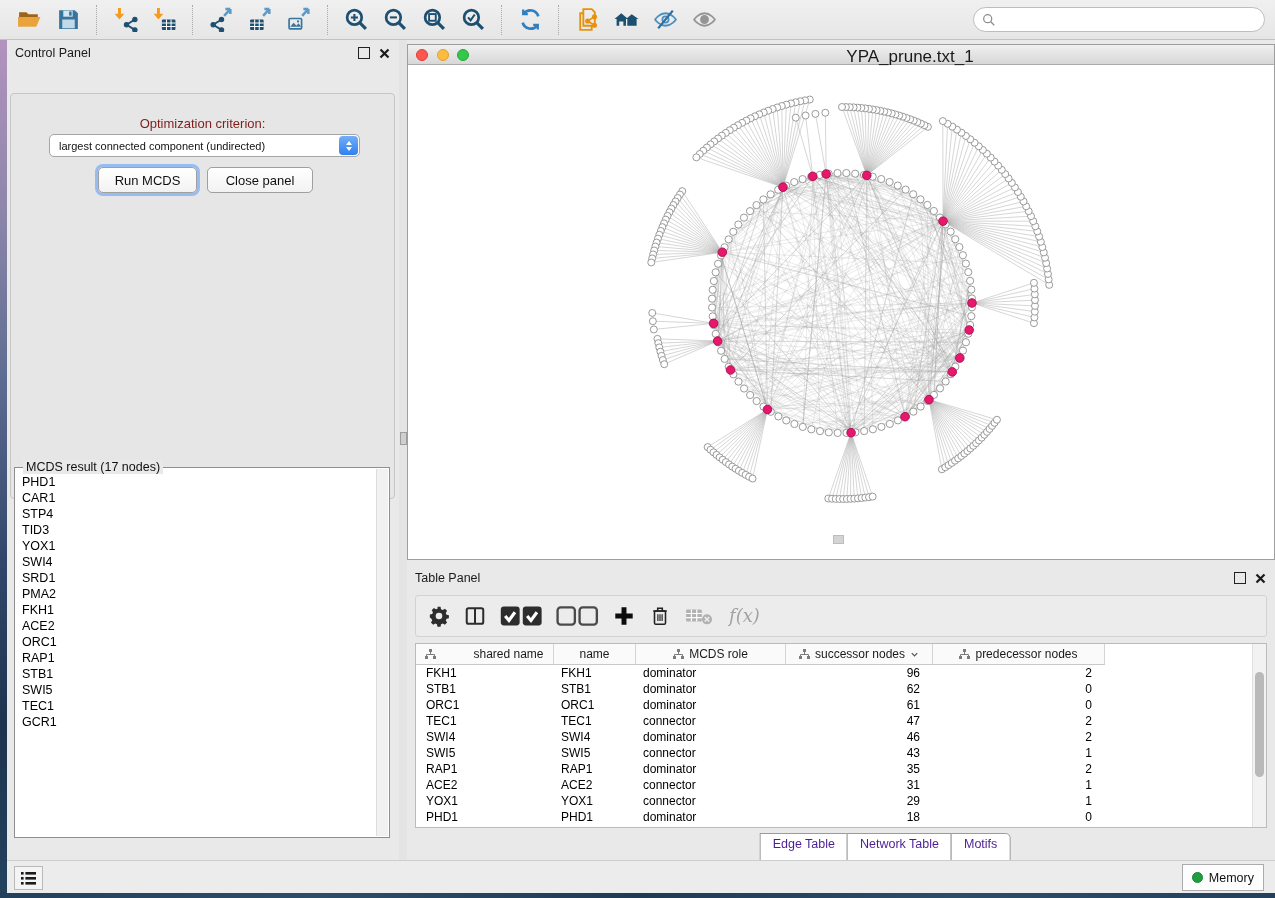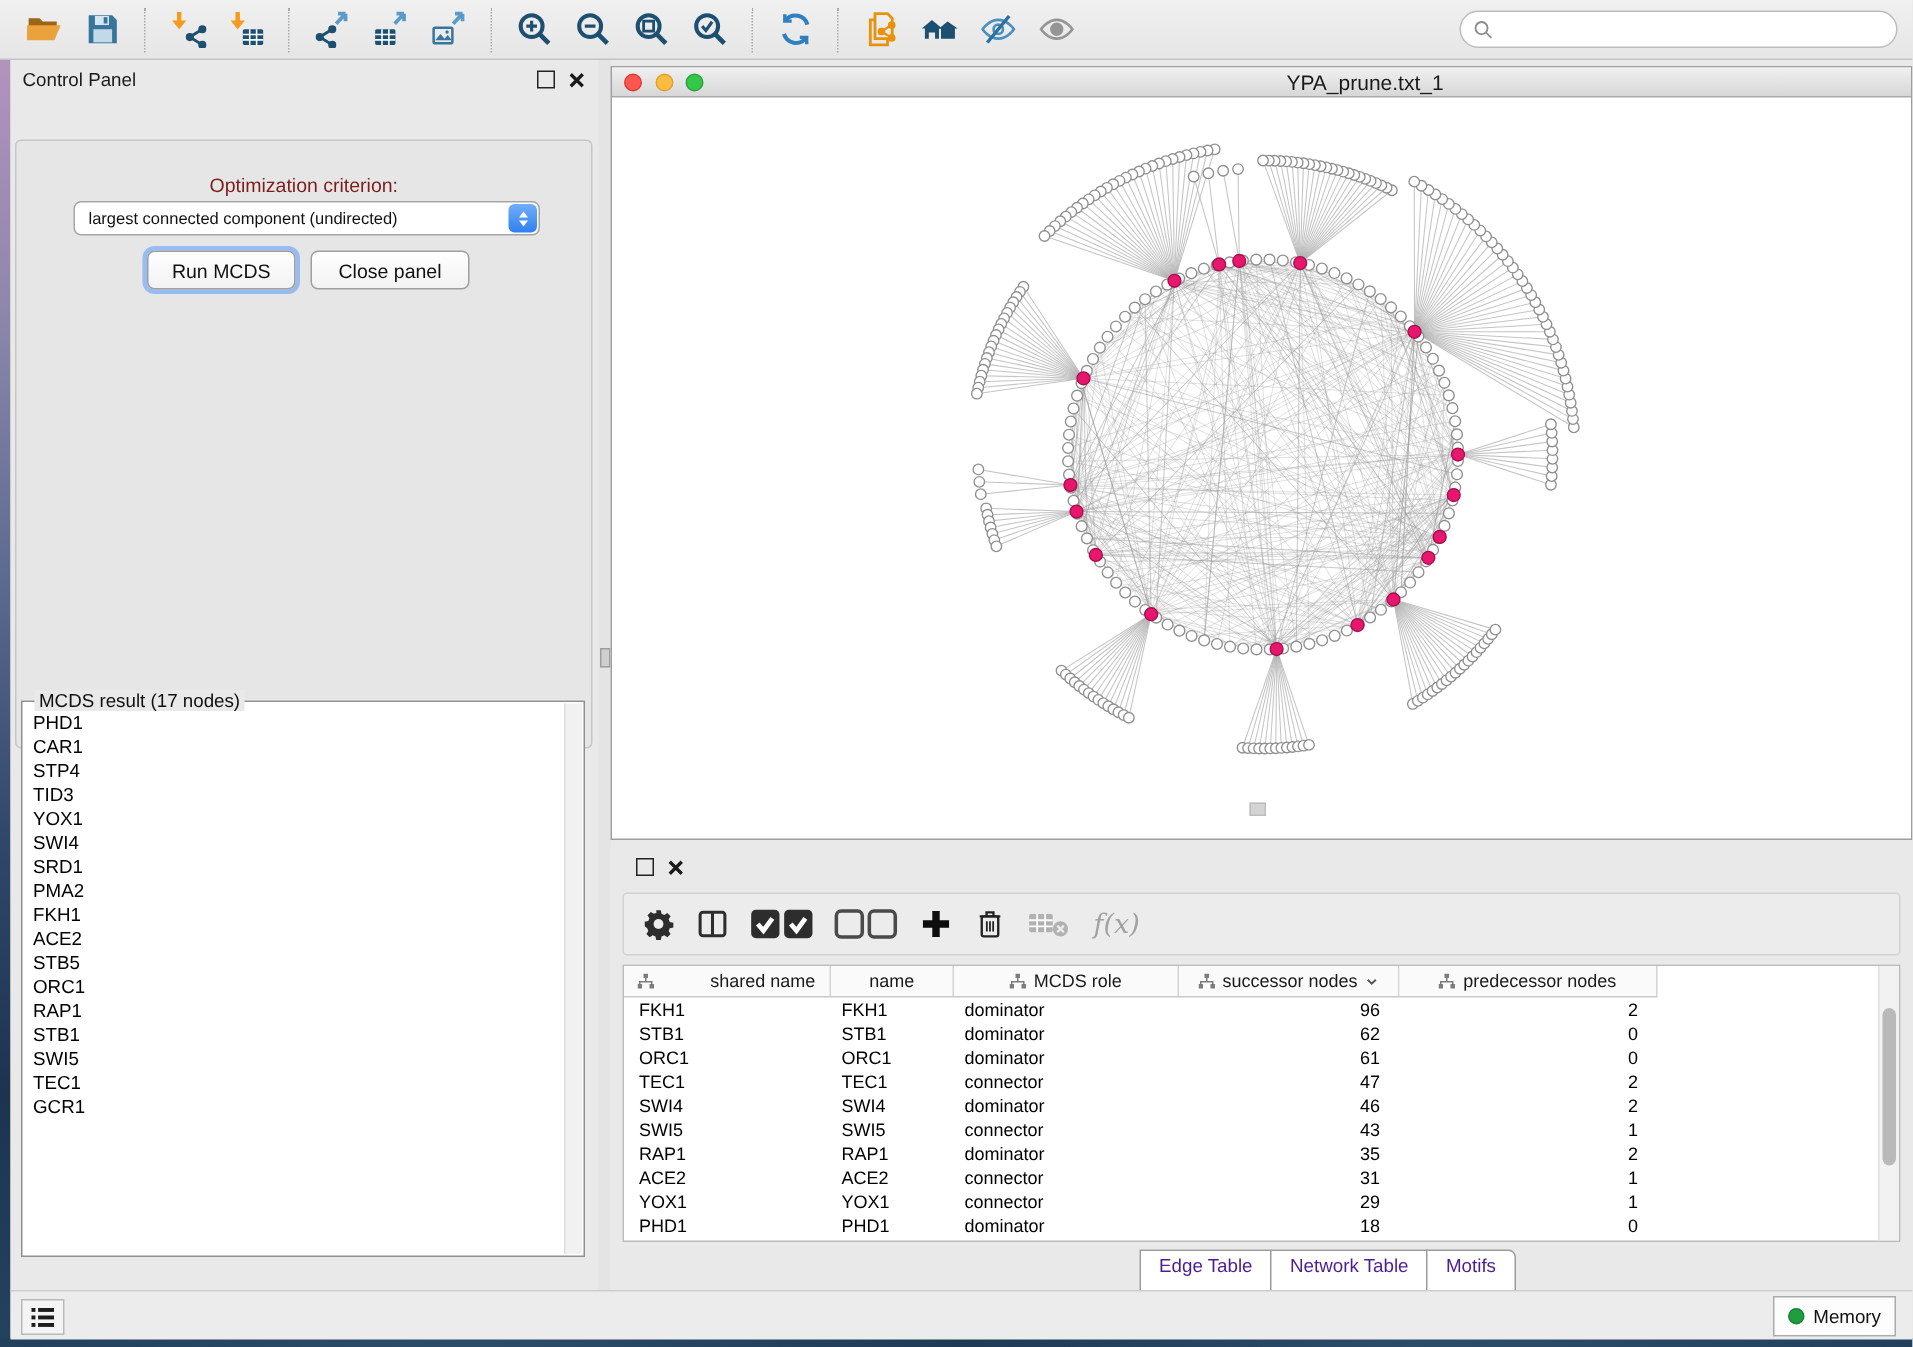--- a/index.html
+++ b/index.html
@@ -58,21 +58,21 @@
   #v-divider{left:399px;top:40px;width:8px;height:820px;background:#e4e4e4;}
   #v-handle{position:absolute;left:1px;top:392px;width:5px;height:11px;background:#cfcfcf;border:1px solid #9d9d9d;}
   
   #net-window{left:407px;top:44px;width:868px;height:516px;background:#fff;border:1px solid #9e9e9e;box-sizing:border-box;}
   #net-titlebar{position:absolute;left:0;top:0;width:100%;height:19px;
     background:linear-gradient(#f0f0f0,#d7d7d7);border-bottom:1px solid #ababab;}
   .light{position:absolute;top:3.5px;width:12px;height:12px;border-radius:50%;box-sizing:border-box;}
   #light-close{left:8px;background:#fc5850;border:1px solid #dd3c35;}
   #light-min{left:29px;background:#fdbc40;border:1px solid #dfa133;}
   #light-max{left:49px;background:#34c84a;border:1px solid #27a53a;}
-  #net-title{position:absolute;left:502px;top:2px;transform:translateX(-50%);font-size:14px;color:#1a1a1a;}
+  #net-title{position:absolute;left:502px;top:2px;transform:translateX(-50%);font-size:17px;color:#1a1a1a;}
   #network-svg{position:absolute;left:0;top:19px;}
   #net-grip{position:absolute;left:425px;top:490px;width:9px;height:7px;background:#d4d4d4;border:1px solid #bdbdbd;}
   
   #table-panel{left:407px;top:565px;width:868px;height:295px;background:#e9e9e9;}
   #tp-toolbar{position:absolute;left:8px;top:30px;width:852px;height:42px;background:#ececec;
     border:1px solid #d2d2d2;border-radius:3px;display:flex;align-items:center;padding-left:12px;box-sizing:border-box;}
   .tp-icon{margin-right:14px;display:flex;align-items:center;justify-content:center;height:26px;}
   .tp-icon svg{height:22px;}
   #node-table{position:absolute;left:8px;top:78px;width:852px;height:185px;background:#fff;
     border:1px solid #bbb;box-sizing:border-box;overflow:hidden;}
@@ -281,21 +281,20 @@
           <div>PHD1</div>
           <div>CAR1</div>
           <div>STP4</div>
           <div>TID3</div>
           <div>YOX1</div>
           <div>SWI4</div>
           <div>SRD1</div>
           <div>PMA2</div>
           <div>FKH1</div>
           <div>ACE2</div>
-          <div>STB5</div>
           <div>ORC1</div>
           <div>RAP1</div>
           <div>STB1</div>
           <div>SWI5</div>
           <div>TEC1</div>
           <div>GCR1</div>
         </div>
       <div id="mcds-scroll"></div>
     </div>
   </div>
@@ -1244,20 +1243,21 @@
         <circle cx="305.60051572263205" cy="259.33648045523" r="4.3"></circle>
         <circle cx="309.6803817248054" cy="277.00832161395573" r="4.3"></circle>
         <circle cx="322.5682509087254" cy="305.95494973830705" r="4.3"></circle>
       </g>
     </svg>
   <div id="net-grip"></div>
 </div>
 
 <div class="abs" id="table-panel">
   <div class="panel-header">
+    <span class="ph-title">Table Panel</span>
     <span class="win-btn">
         <span class="float-btn"></span>
       </span>
     <span class="win-btn">
       <svg width="11" height="11" viewBox="0 0 11 11">
           <path d="M1.5 1.5l8 8M9.5 1.5l-8 8" stroke="#1a1a1a" stroke-width="2.2"></path>
         </svg>
     </span>
   </div>
   <div id="tp-toolbar">

